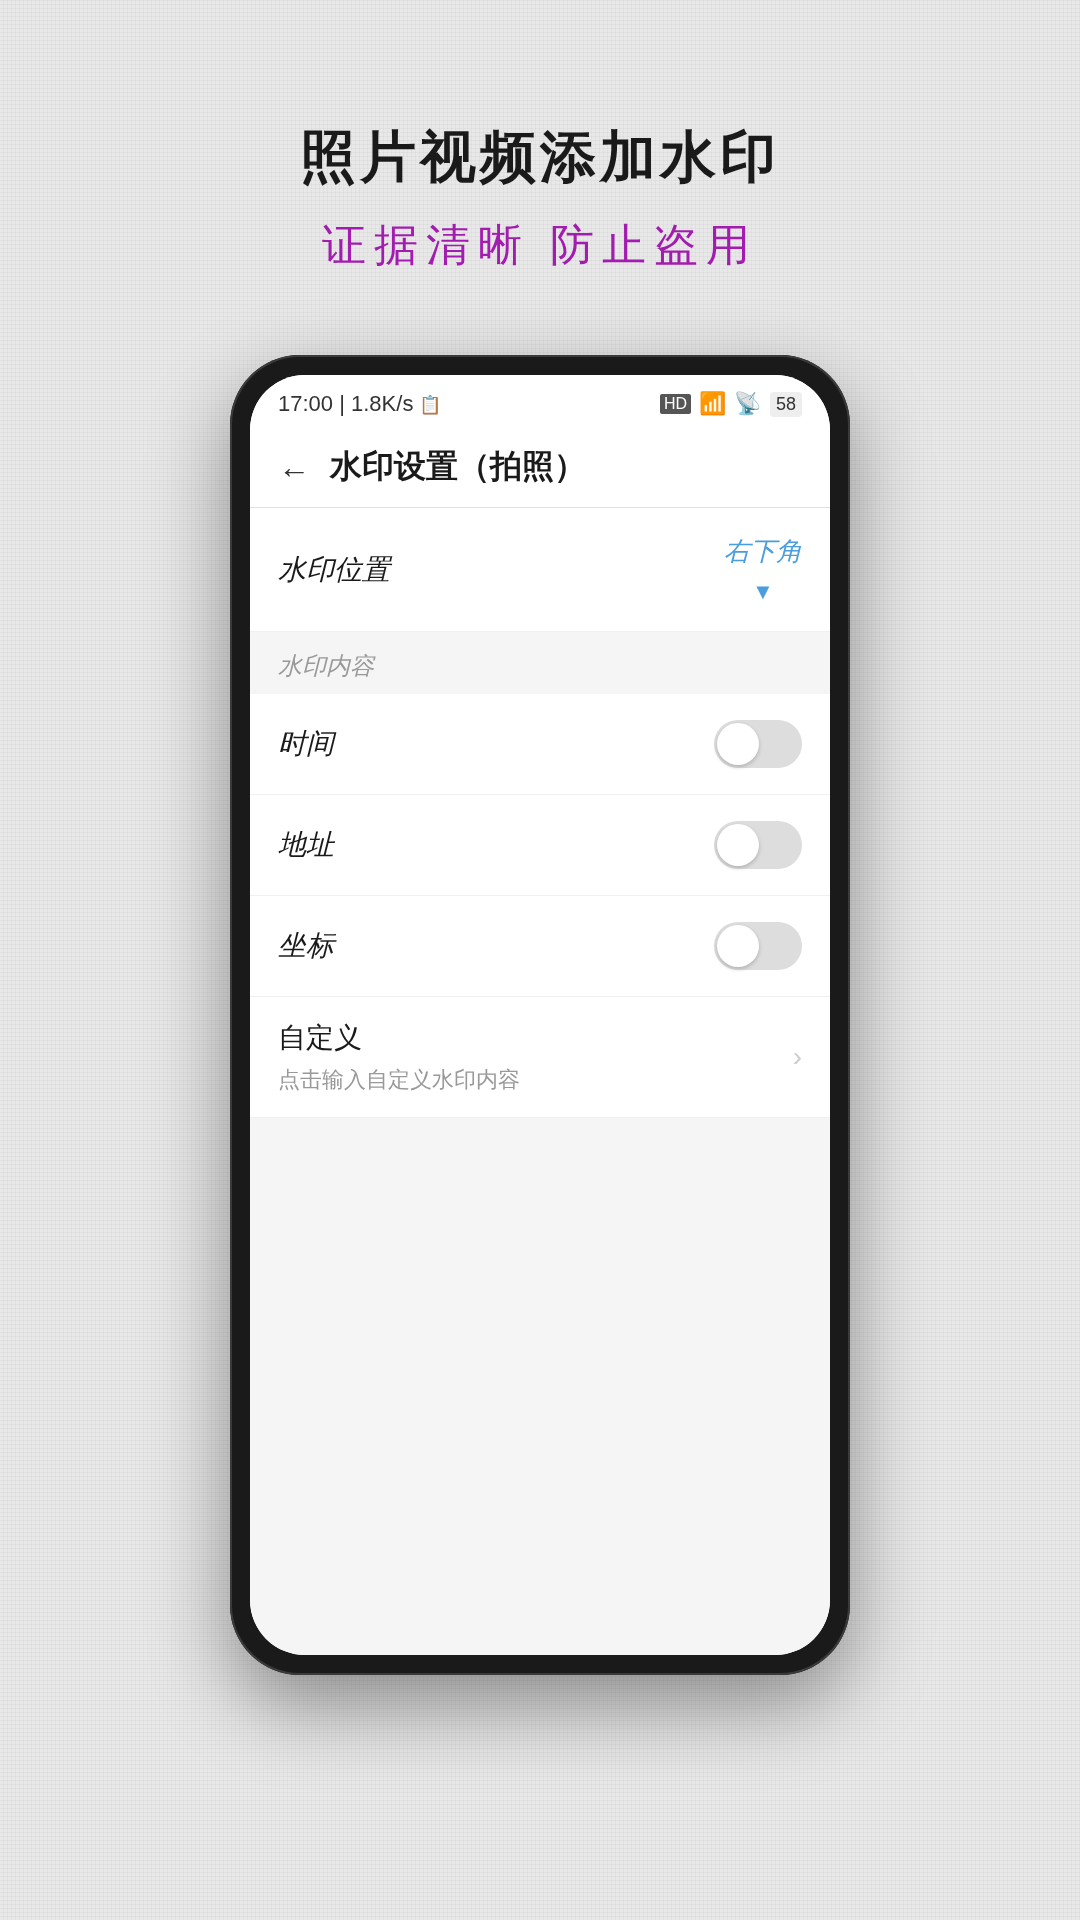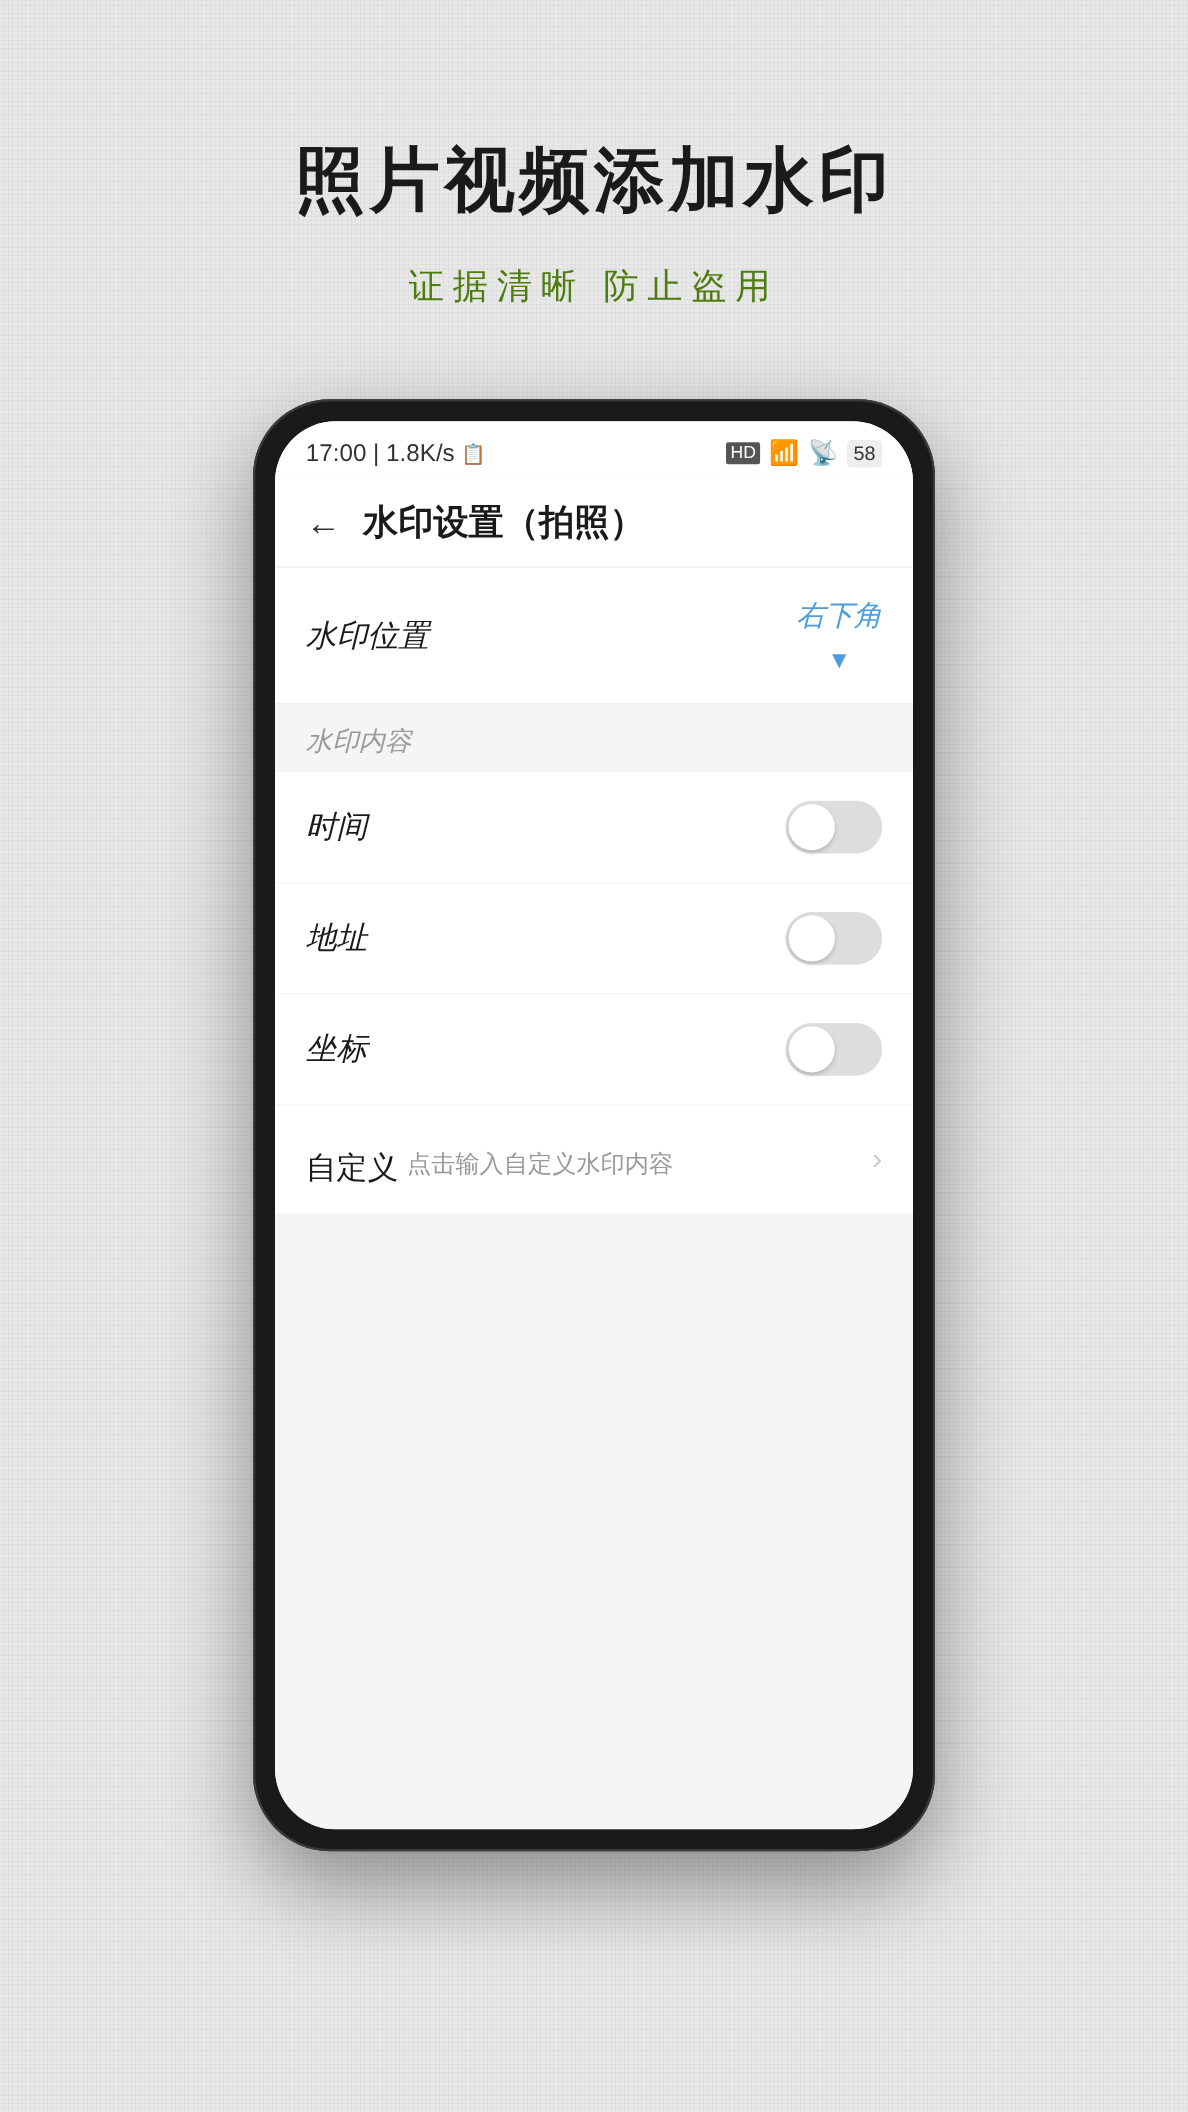--- a/index.html
+++ b/index.html
@@ -17,32 +17,32 @@
       font-family: 'PingFang SC', 'Microsoft YaHei', sans-serif;
       overflow: hidden;
     }
 
     .top-text-area {
       margin-top: 120px;
       text-align: center;
     }
 
     .main-title {
-      font-size: 64px;
+      font-size: 56px;
       font-weight: 900;
       color: #1a1a1a;
       letter-spacing: 4px;
       font-family: 'STHeiti', 'Microsoft YaHei', sans-serif;
     }
 
     .sub-title {
-      font-size: 32px;
+      font-size: 44px;
       font-weight: 400;
-      color: #4d7c0f;
-      margin-top: 32px;
+      color: #a21caf;
+      margin-top: 20px;
       letter-spacing: 8px;
     }
 
     .phone-container {
       margin-top: 80px;
       width: 620px;
       height: 1320px;
       background: #1a1a1a;
       border-radius: 70px;
       padding: 20px;
@@ -199,23 +199,22 @@
       display: flex;
       align-items: center;
       justify-content: space-between;
       padding: 22px 28px;
       background: #fff;
       border-bottom: 1px solid #f0f0f0;
     }
 
     .custom-row-text-container {
       display: flex;
-      flex-direction: row;
+      flex-direction: column;
       gap: 8px;
-      margin-top: 16px;
     }
 
     .custom-row-label {
       font-size: 28px;
       color: #1a1a1a;
     }
 
     .custom-row-sublabel {
       font-size: 22px;
       color: #999;

